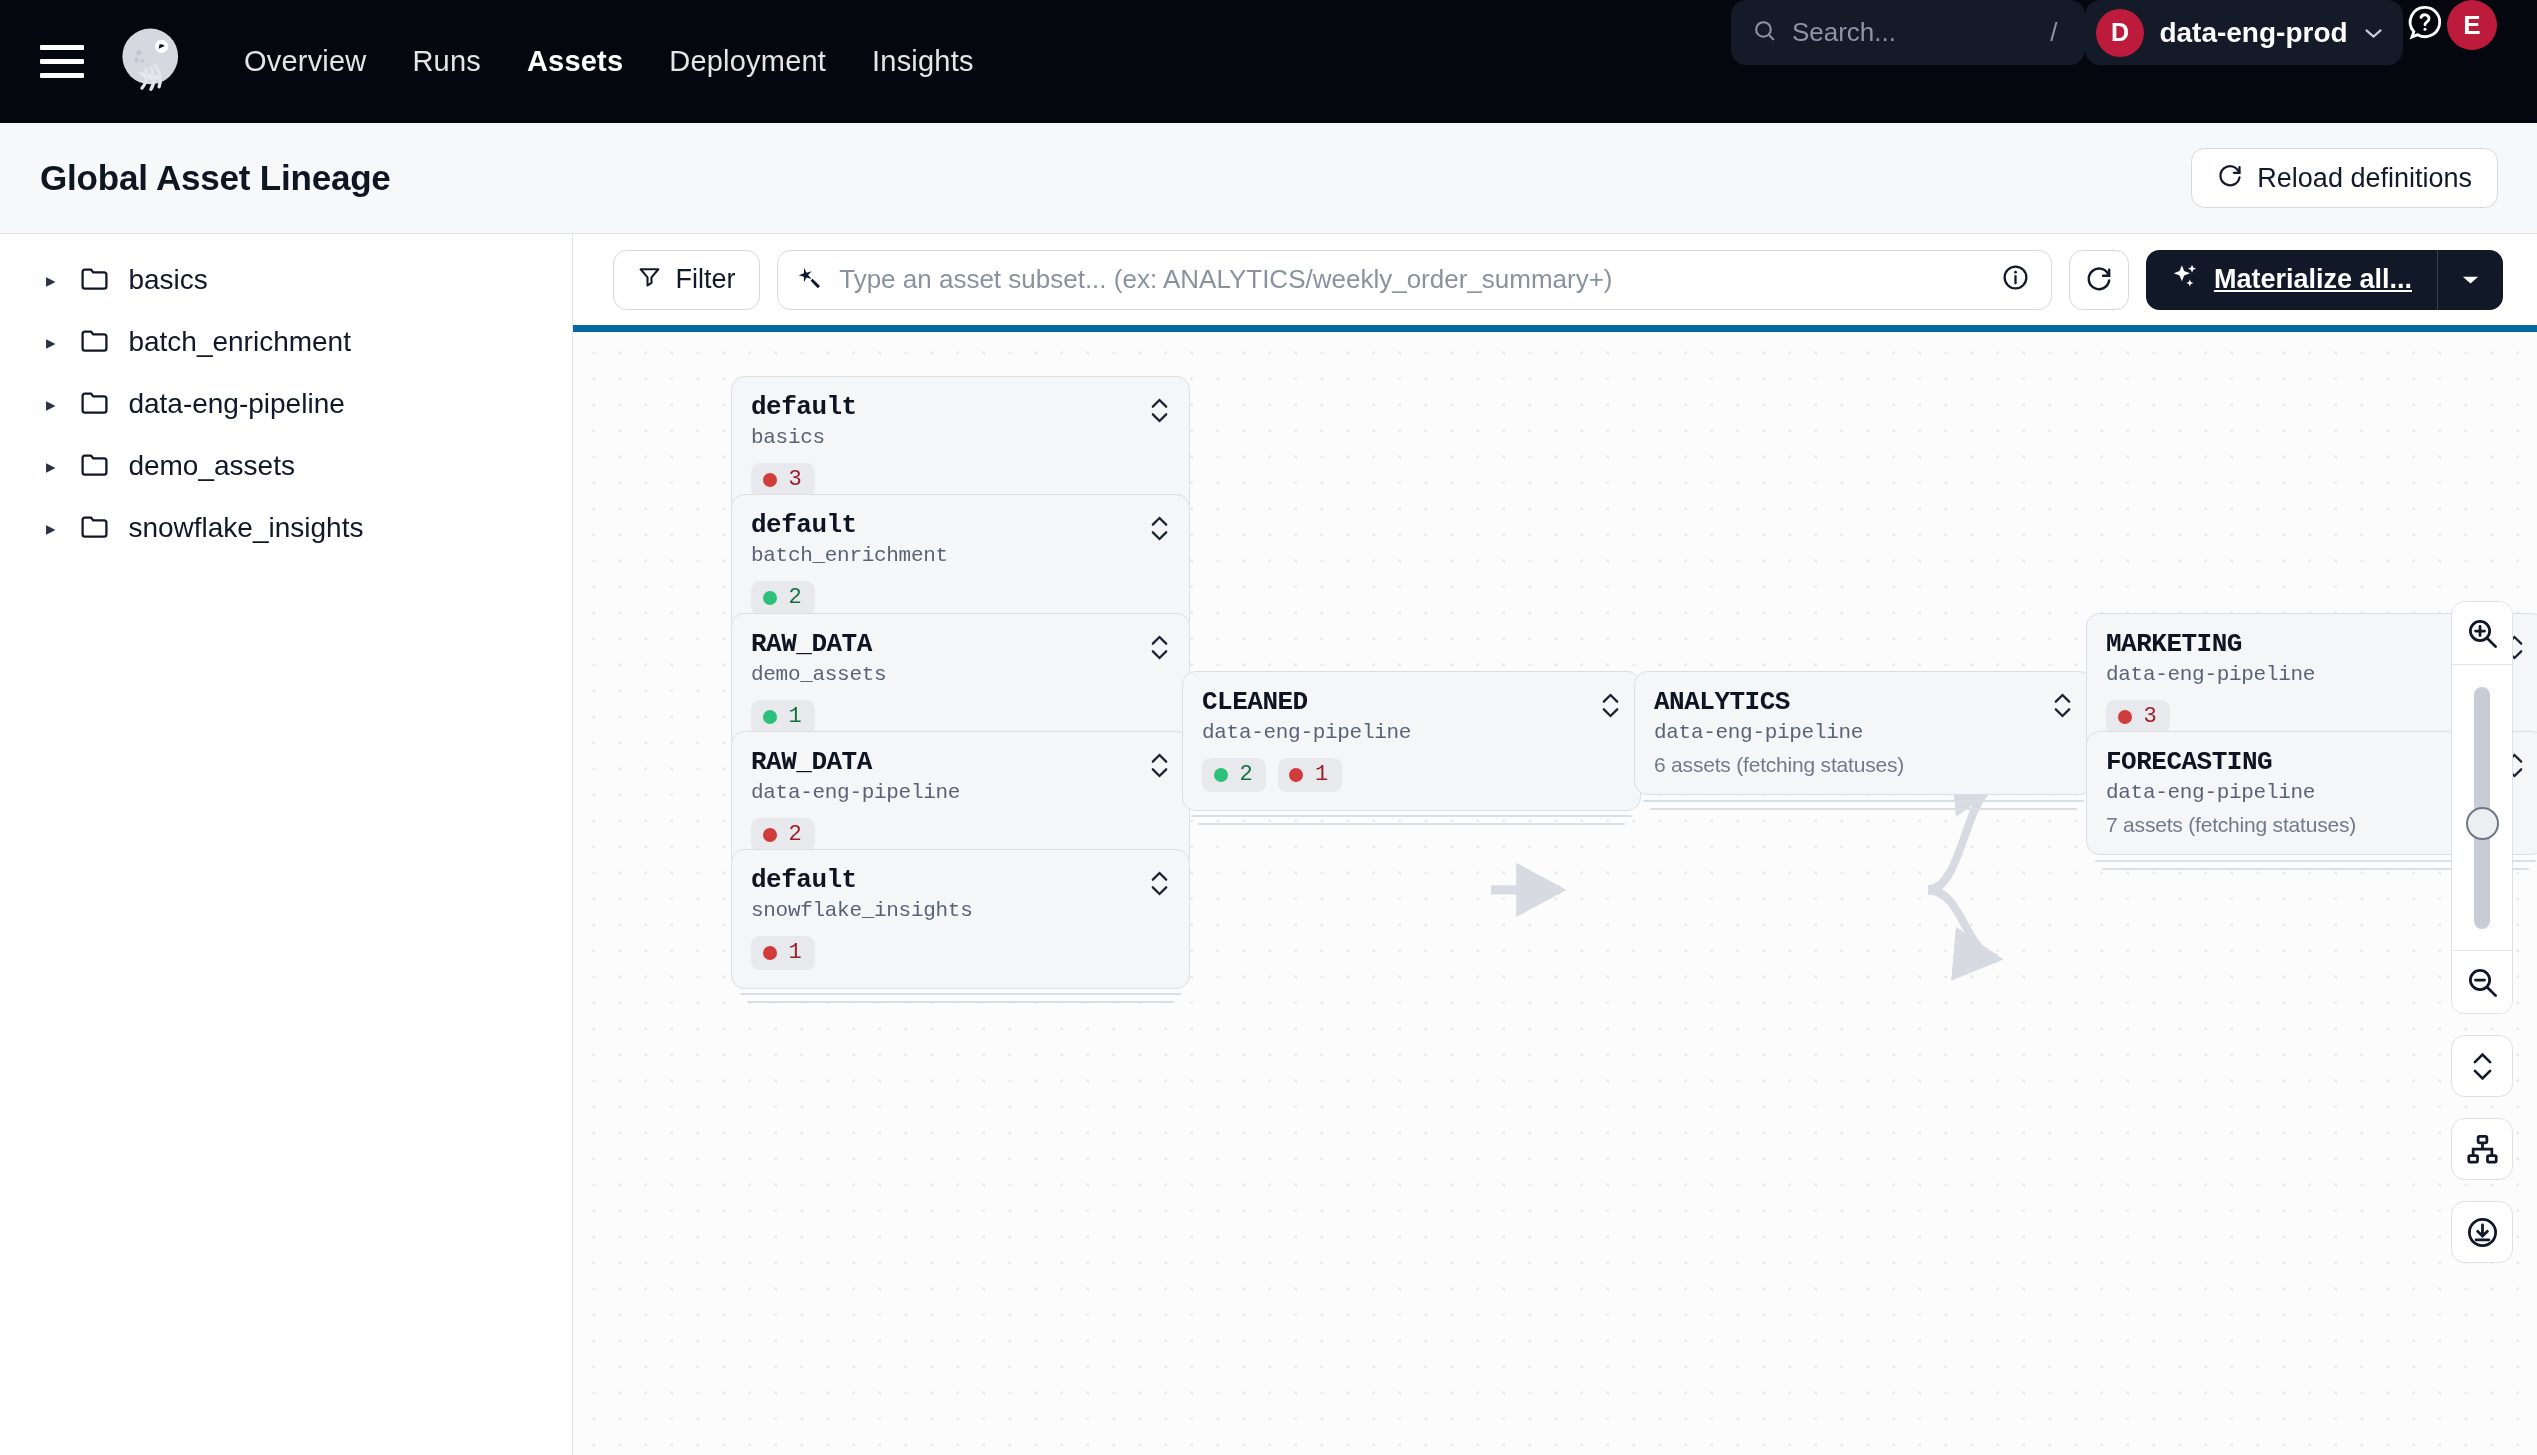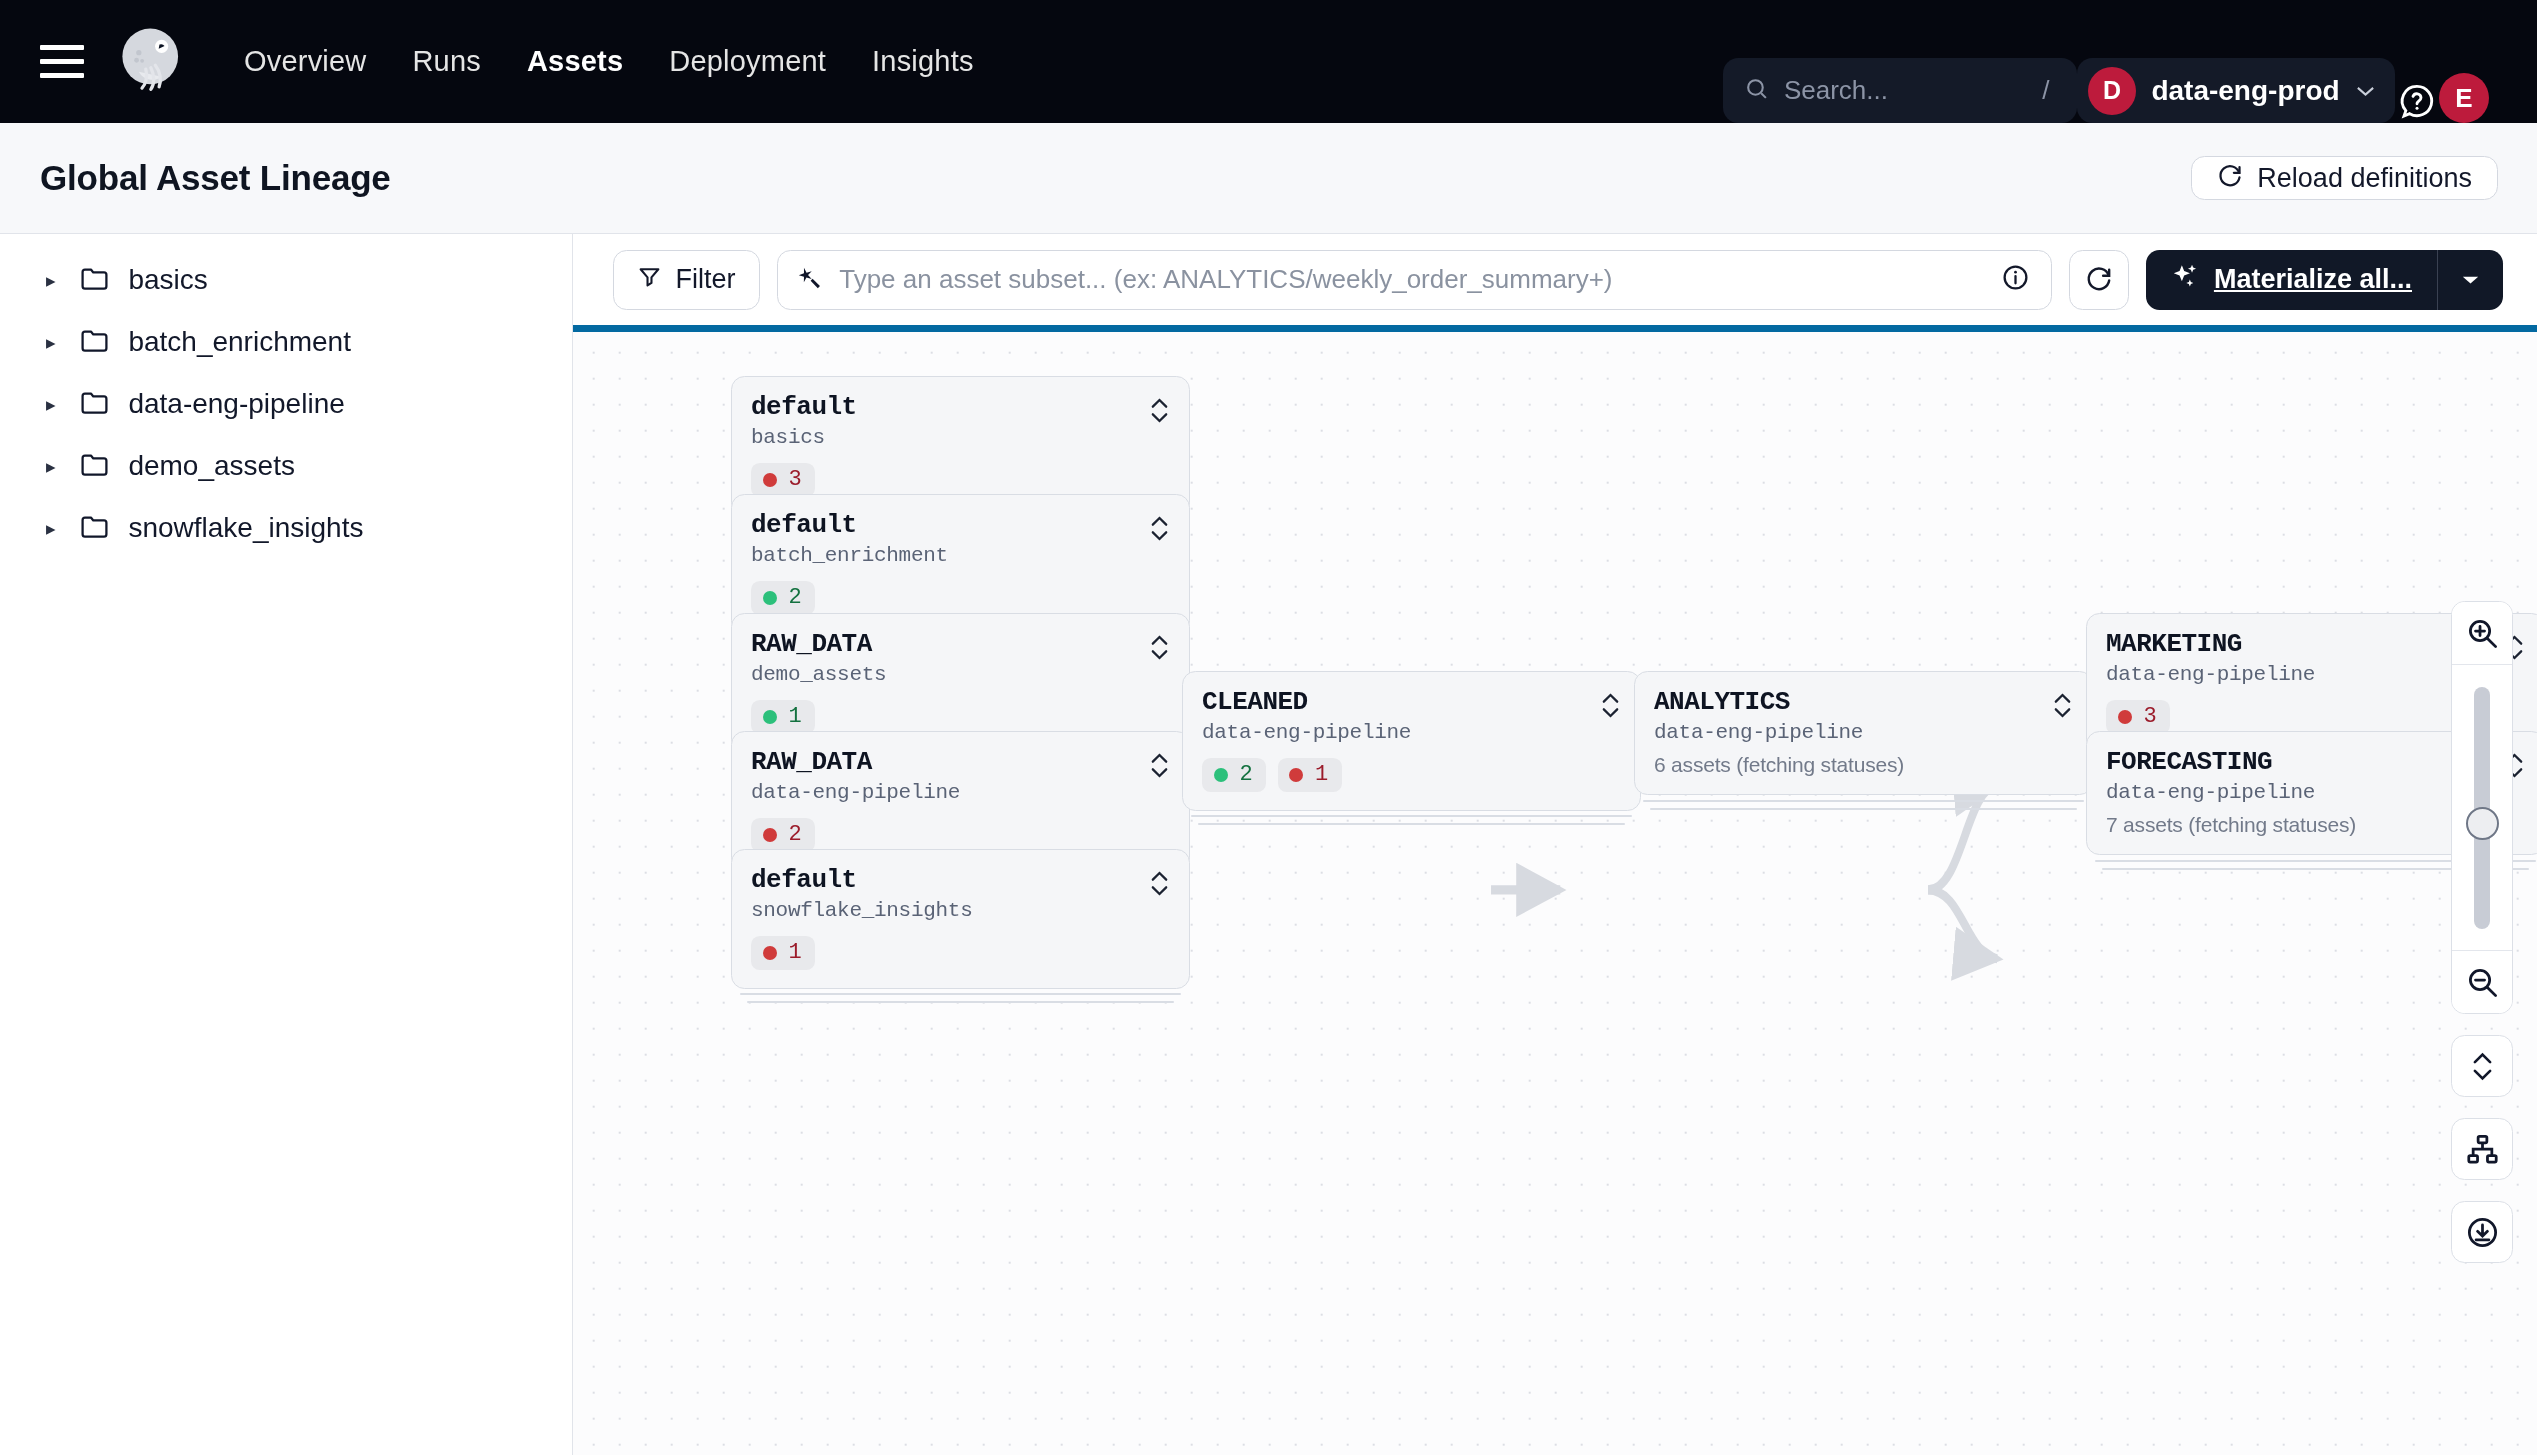--- a/index.html
+++ b/index.html
@@ -29,22 +29,22 @@
   .logo { width: 85px; height: 85px; margin-right: 50px; display:flex; align-items:center; justify-content:center;}
 
   .navlinks { display: flex; align-items: center; gap: 46px; }
   .navlink {
     color: #e5e5e5; font-size: 29px; letter-spacing: 0.2px;
     cursor: pointer; white-space: nowrap;
   }
   .navlink.active { color: #ffffff; font-weight: 700; }
 
   .nav-right {
-    position:absolute; right: 49px; top:0; height:100%;
-    display:flex; align-items:flex-end; 
+    position:absolute; right: 41px; top:0; height:100%;
+    display:flex; align-items:flex-start; 
   }
   #search-box {
     width: 354px; height: 65px; border-radius: 15.4px;
     background: #141A28; display:flex; align-items:center;
     padding: 0 21px; gap: 15.4px; cursor: text; position: relative;
   }
   #search-box .ph { color:#8C94A6; font-size: 26px; }
   #search-box .slash { position:absolute; right: 27px; color:#8C94A6; font-size: 26px; }
 
   #deployment-picker {
@@ -70,21 +70,21 @@
   
   #pageheader {
     height: 111px; width: 100%;
     background: #F7F8FA;
     border-bottom: 1px solid #E1E4EA;
     display:flex; align-items:center; justify-content: space-between;
     padding: 0 40px;
   }
   #page-title { font-size: 35px; font-weight: 700; color:#0F1521; letter-spacing: -0.2px;}
   #reload-btn {
-    height: 44px; border-radius: 13.5px; border:1px solid #D4D8E0;
+    height: 60px; border-radius: 13.5px; border:1px solid #D4D8E0;
     background:#fff; display:flex; align-items:center; gap:13.5px;
     padding: 0 25px; cursor:pointer; font-size: 27px; color:#13182A;
   }
 
   
   #body { display:flex; height: calc(1455px - 123px - 111px); }
 
   
   #sidebar {
     width: 573px; min-width:573px; background:#fff;

